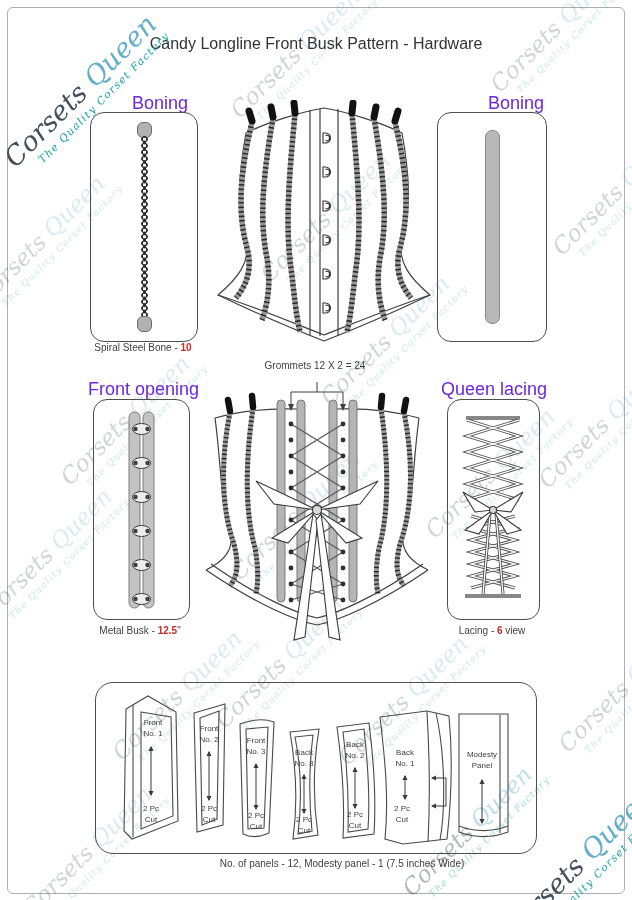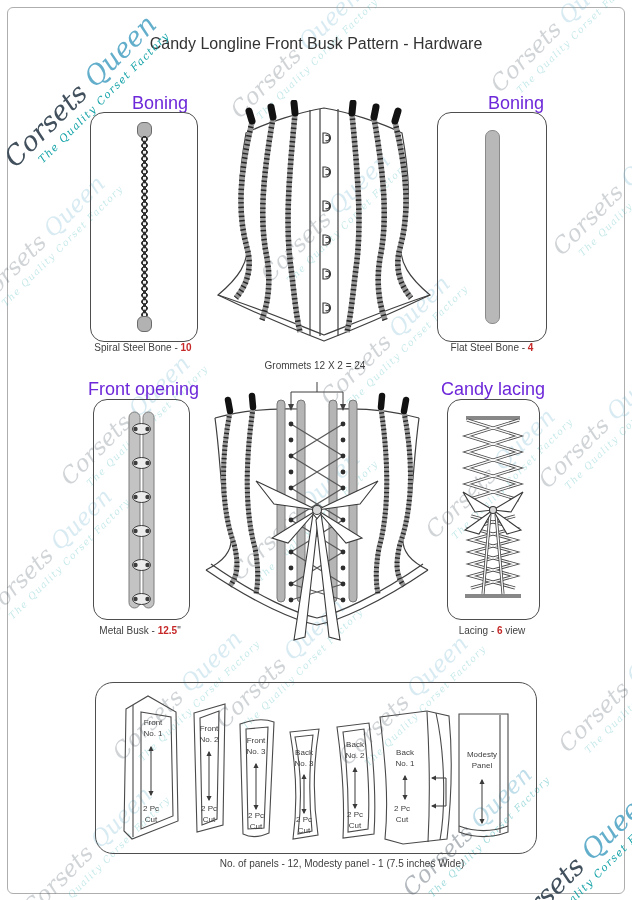--- a/index.html
+++ b/index.html
@@ -173,23 +173,20 @@
     </div>
   </div>
   <div class="caption" style="left:33px;top:342px;width:220px;">
     <span>Spiral Steel Bone - </span><span class="qty">10</span>
   </div>
 
   <div class="sec-label" style="left:444px;top:93px;width:100px;">Boning</div>
   <div class="hw-box" style="left:437px;top:112px;width:108px;height:228px;">
     <div class="flat-bone"></div>
   </div>
-  <div class="caption" style="left:382px;top:342px;width:220px;">
-    <span>Flat Steel Bone - </span><span class="qty">4</span>
-  </div>
 
   <svg class="svgpos" style="left:206px;top:100px;" width="235" height="250" viewBox="0 0 235 250">
     <g fill="none" stroke="#3f3f3f" stroke-width="1.2">
       <path d="M118,8 C95,12 62,22 40,33 C33,72 30,108 40,138 C46,162 30,180 12,195 C52,214 92,231 118,241 C144,231 184,214 224,195 C206,180 190,162 196,138 C206,108 203,72 196,33 C174,22 141,12 118,8 Z"></path>
       <path d="M12,195 C52,208 92,225 118,235 C144,225 184,208 224,195"></path>
       <path d="M104,10 L104,235 M114,9 L114,236 M132,9 L132,236"></path>
     </g>
 
     <g fill="none" stroke="#979797" stroke-width="5.5">
       <path d="M46,22 C34,72 31,112 41,148 C47,170 40,186 30,198"></path>
@@ -345,21 +342,21 @@
       <path d="M119,132 L58,103 L76,126 Z"></path>
       <path d="M119,132 L180,103 L162,126 Z"></path>
       <path d="M119,132 L74,160 L90,165 Z"></path>
       <path d="M119,132 L164,160 L148,165 Z"></path>
       <path d="M115,136 L96,262 L107,259 L120,142 Z"></path>
       <path d="M123,136 L142,262 L131,259 L118,142 Z"></path>
       <circle cx="119" cy="132" r="4.5" fill="#d8d8d8"></circle>
     </g>
   </svg>
 
-  <div class="sec-label" style="left:441px;top:379px;width:104px;">Candy lacing</div>
+  <div class="sec-label" style="left:441px;top:379px;width:104px;">Queen lacing</div>
   <div class="hw-box" style="left:447px;top:399px;width:91px;height:219px;">
     <svg width="81" height="200" viewBox="0 0 81 200">
       <path d="M13,8 L67,8 M12,186 L68,186" stroke="#888" stroke-width="4" fill="none"></path>
       <g fill="none">
         <path d="M14,10 L66,26 L14,42 L66,58 L14,74 L66,90 M66,10 L14,26 L66,42 L14,58 L66,74 L14,90" stroke="#454545" stroke-width="3"></path>
         <path d="M14,10 L66,26 L14,42 L66,58 L14,74 L66,90 M66,10 L14,26 L66,42 L14,58 L66,74 L14,90" stroke="#fafafa" stroke-width="1.4"></path>
         <path d="M18,106 L62,118 L18,130 L62,142 L18,154 L62,166 L18,178 M62,106 L18,118 L62,130 L18,142 L62,154 L18,166 L62,178" stroke="#454545" stroke-width="3"></path>
         <path d="M18,106 L62,118 L18,130 L62,142 L18,154 L62,166 L18,178 M62,106 L18,118 L62,130 L18,142 L62,154 L18,166 L62,178" stroke="#fafafa" stroke-width="1.4"></path>
         <path d="M37,104 L30,184 M43,104 L50,184" stroke="#454545" stroke-width="3"></path>
         <path d="M37,104 L30,184 M43,104 L50,184" stroke="#fafafa" stroke-width="1.4"></path>

